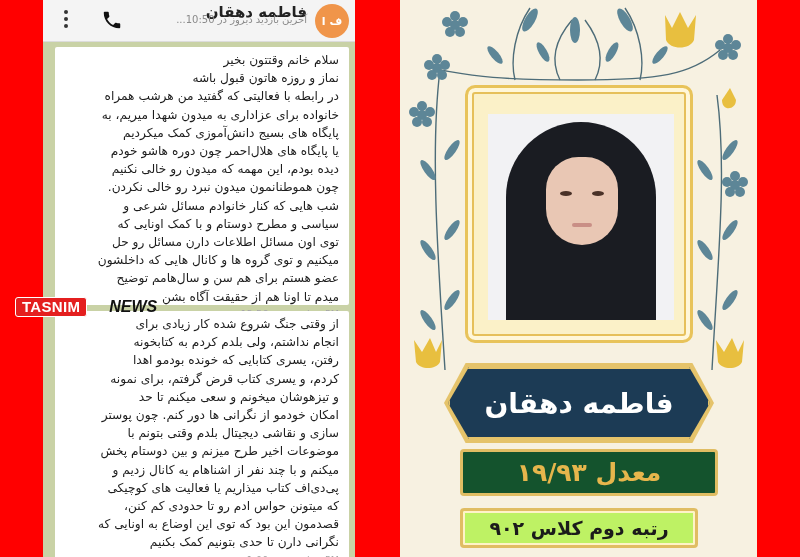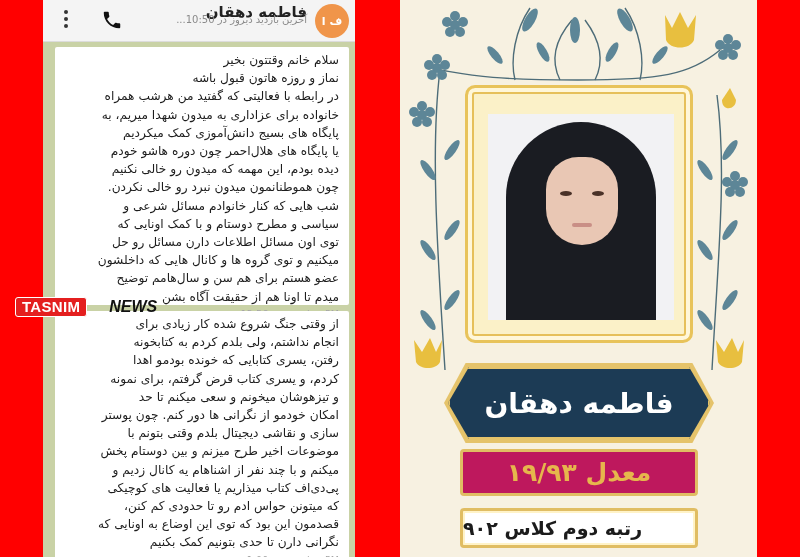--- a/index.html
+++ b/index.html
@@ -95,31 +95,31 @@
     display: flex; align-items: center; justify-content: center;
   }
   .name-plaque-border {
     position: absolute; left: 44px; top: 363px; width: 270px; height: 80px;
     background: #e5c36a;
     clip-path: polygon(8% 0, 92% 0, 100% 50%, 92% 100%, 8% 100%, 0 50%);
   }
   .name-text { color: #ffffff; font-size: 28px; font-weight: bold; direction: rtl; font-family: "DejaVu Sans", sans-serif; }
 
   .gpa-box {
-    position: absolute; left: 60px; top: 449px; width: 238px; height: 47px;
-    background: #be185d; border: 3px solid #e0bd63; border-radius: 4px;
+    position: absolute; left: 60px; top: 449px; width: 258px; height: 47px;
+    background: #14532d; border: 3px solid #e0bd63; border-radius: 4px;
     display: flex; align-items: center; justify-content: center;
   }
   .gpa-text { color: #e6b64c; font-size: 25px; font-weight: bold; direction: rtl; }
 
   .rank-box {
     position: absolute; left: 60px; top: 508px; width: 238px; height: 40px;
-    background: #ffffff; border: 3px solid #e0bd63; border-radius: 4px;
+    background: #bef264; border: 3px solid #e0bd63; border-radius: 4px;
     box-shadow: inset 0 0 0 2px #fff3c8;
-    display: flex; align-items: center; justify-content: flex-start;
+    display: flex; align-items: center; justify-content: center;
   }
   .rank-text { color: #1b1b1b; font-size: 19px; font-weight: bold; direction: rtl; }
 </style>
 </head>
 <body>
 
 <div class="chat">
   <div class="chat-header">
     <div class="more-icon">
         <span></span>

